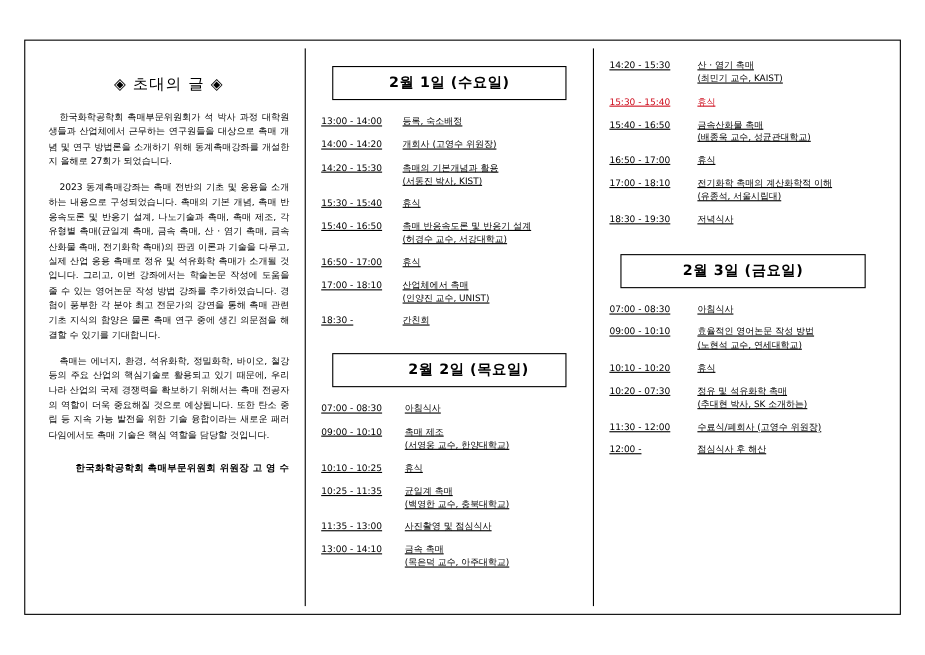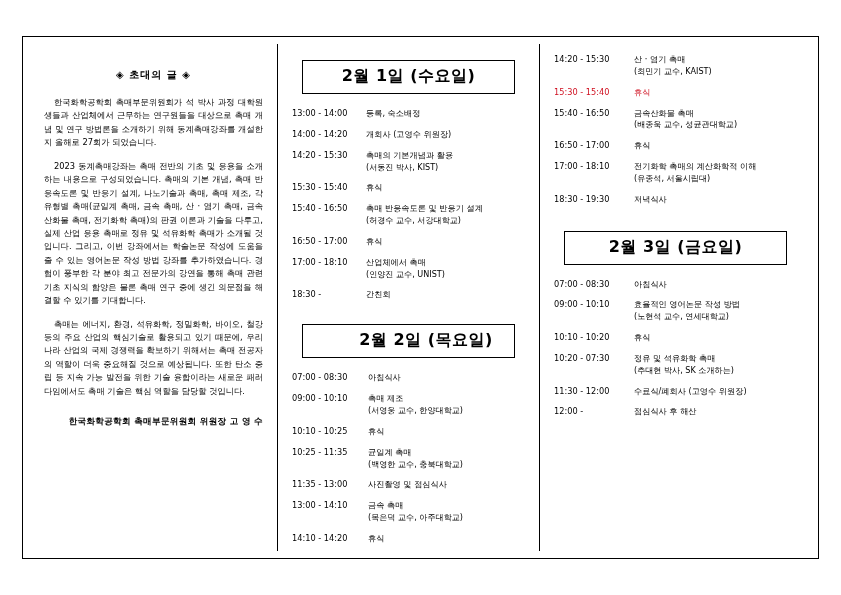--- a/index.html
+++ b/index.html
@@ -53,22 +53,22 @@
     padding-top: 10px;
   }
   .col-right {
     width: 271px;
     padding-top: 10px;
   }
 
   
   .invite-title {
     text-align: center;
-    font-size: 10px;
-    font-weight: bold;
+    font-size: 14px;
+    font-weight: normal;
     letter-spacing: 1px;
     margin: 6px 0 14px 0;
   }
   .para {
     font-size: 8.3px;
     line-height: 1.62;
     text-align: justify;
     text-justify: inter-character;
     margin: 0 0 10px 0;
     text-indent: 10px;
@@ -79,38 +79,39 @@
     text-align: right;
     font-size: 8.6px;
     font-weight: bold;
     letter-spacing: 0.3px;
   }
 
   
   .day-box {
     border: 1.2px solid #000;
     text-align: center;
-    font-size: 16px;
+    font-size: 13px;
     font-weight: bold;
     padding: 5px 0 6px 0;
     margin: 6px 10px 14px 10px;
     letter-spacing: 0.5px;
   }
   .day-box.tight-top { margin-top: 14px; padding-left: 35px; }
 
   
   table.sched {
     width: 100%;
     border-collapse: collapse;
     font-size: 8.2px;
   }
   table.sched td {
     vertical-align: top;
     padding: 0 0 9px 0;
     line-height: 1.45;
+    text-decoration: underline;
   }
   td.time {
     width: 76px;
     white-space: nowrap;
     padding-right: 6px;
   }
   td.item {
     padding-left: 2px;
   }
   .sub {
@@ -237,26 +238,20 @@
               <span>사진촬영 및 점심식사</span>
             </td>
           </tr>
           <tr>
             <td class="time">13:00 - 14:10</td>
             <td class="item">
               <span>금속 촉매</span>
               <span class="sub">(목은덕 교수, 아주대학교)</span>
             </td>
           </tr>
-          <tr>
-            <td class="time">14:10 - 14:20</td>
-            <td class="item">
-              <span>휴식</span>
-            </td>
-          </tr>
         </tbody>
       </table>
 
     </div>
 
     <div class="col col-right">
 
       <table class="sched right-table">
         <tbody>
           <tr>

